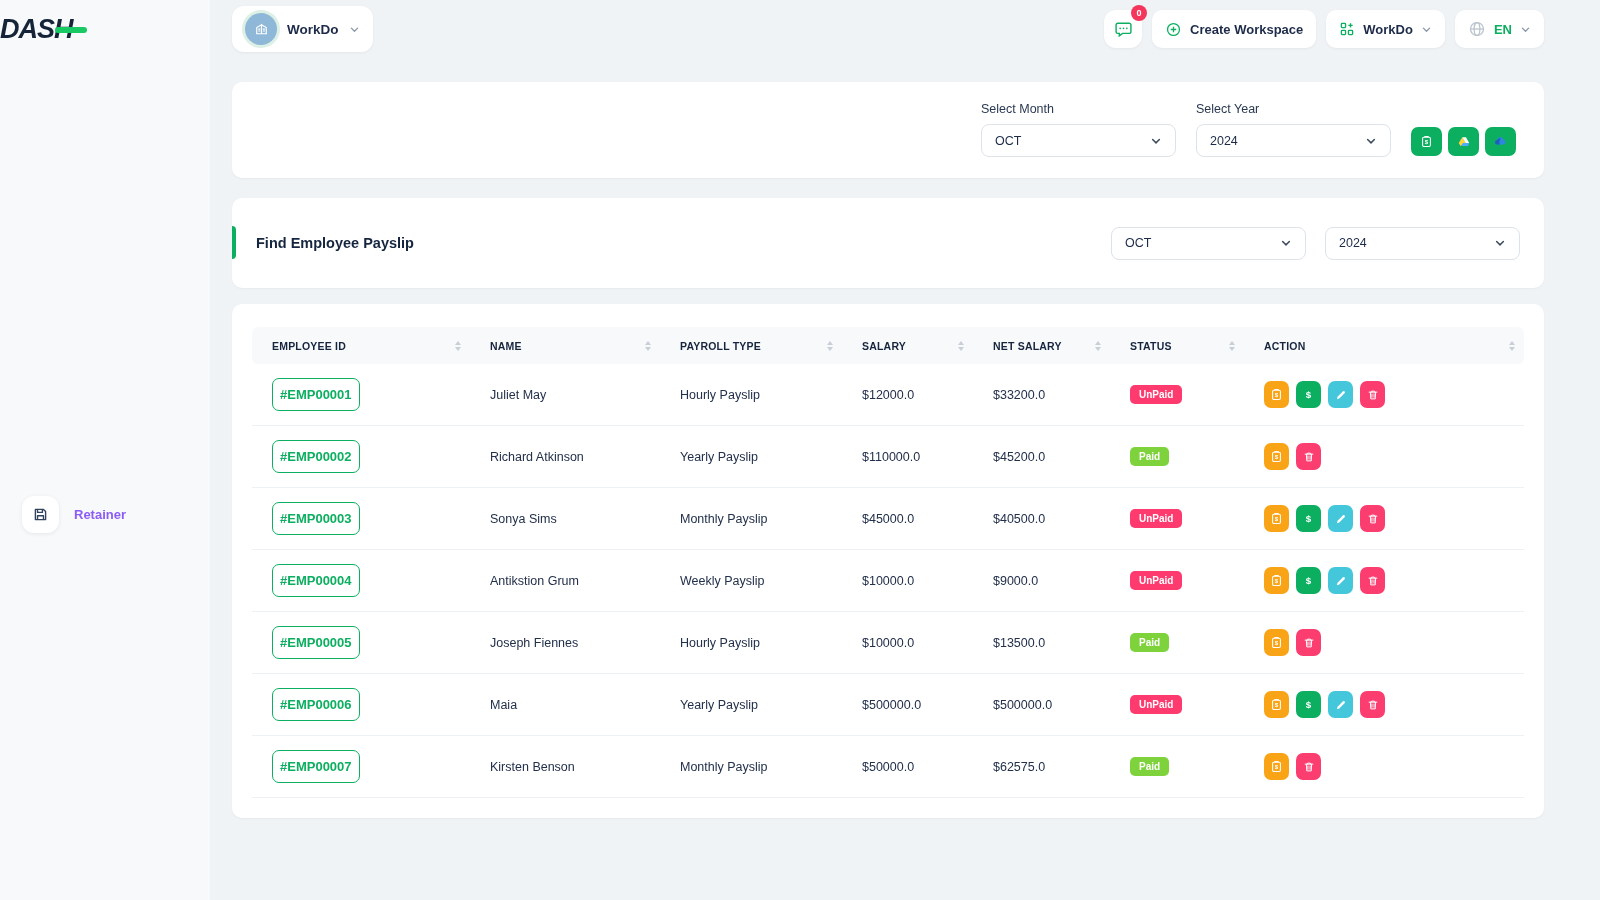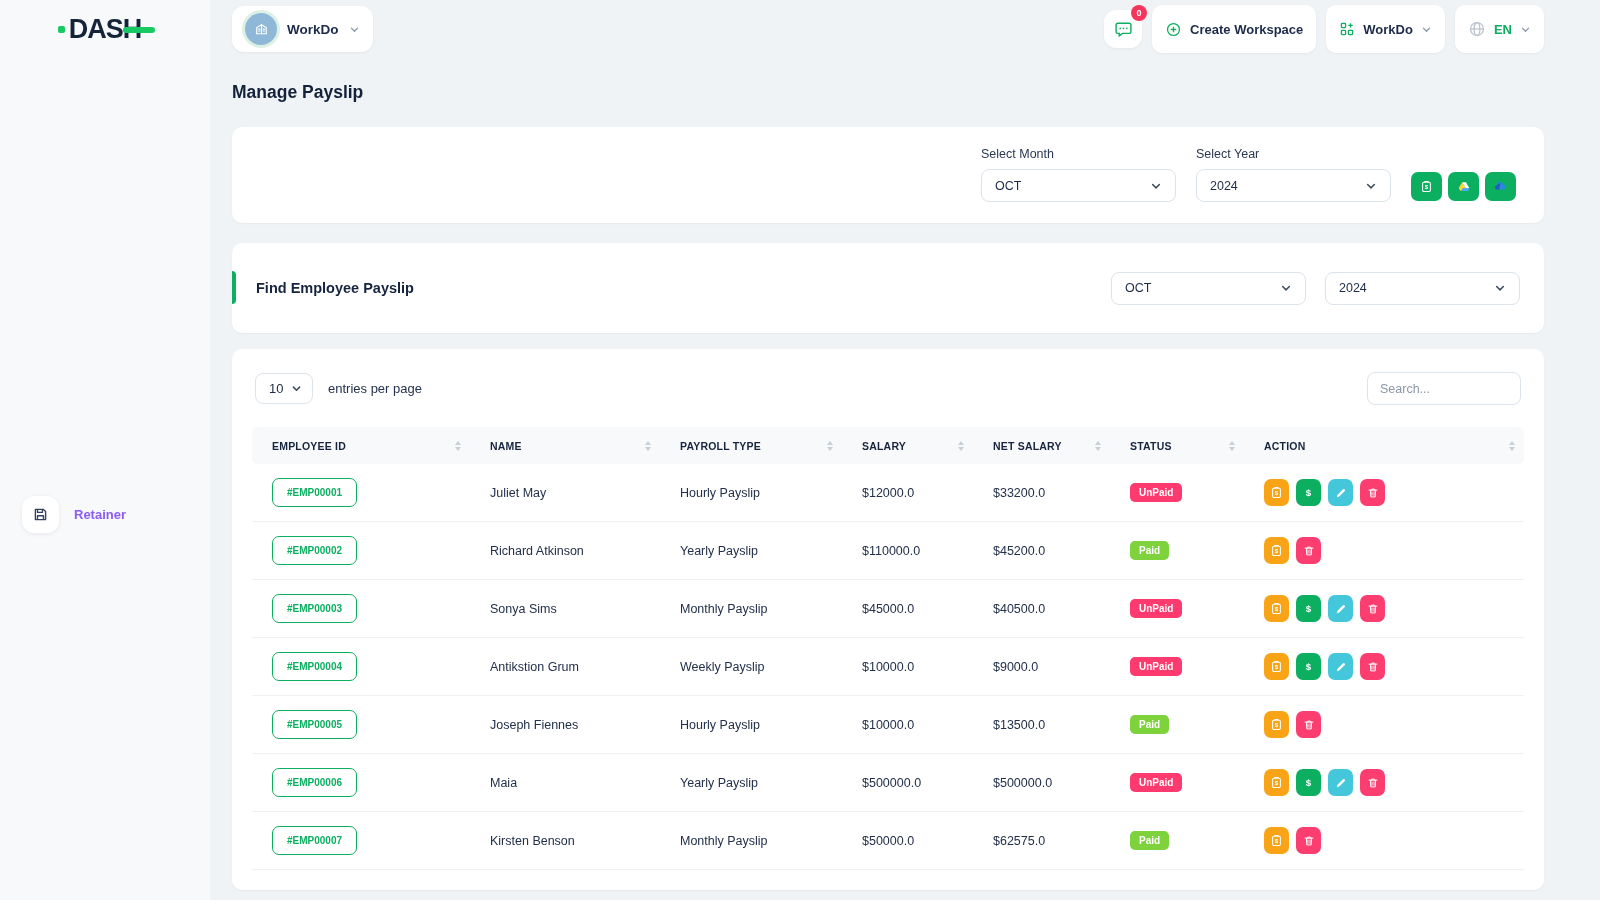--- a/index.html
+++ b/index.html
@@ -5,21 +5,21 @@
   :root{
     --primary:#0caf60; --dark:#15253f; --unpaid:#ff3a6e; --paid:#7ed33c; --notif:#f5365c;
     --muted:#8b98a7; --border:#dde3ea; --icon:#33415c;
   }
   *{box-sizing:border-box;margin:0;padding:0;font-family:"Liberation Sans",sans-serif;}
   html,body{width:1600px;height:900px;overflow:hidden;}
   body{background:#eff3f5;display:flex;color:var(--dark);}
 
   
   .sidebar{width:210px;flex:0 0 210px;height:900px;background:#f7f9fa;overflow:hidden;}
-  .logo{height:58px;display:flex;align-items:center;justify-content:center;}
+  .logo{height:58px;display:flex;align-items:center;justify-content:flex-start;font-style:italic;}
   .logo-text{position:relative;font-weight:900;font-size:27px;letter-spacing:-1px;color:#152438;}
   .logo-text::before{content:"";position:absolute;left:-11px;top:12px;width:7px;height:7px;background:#18c964;border-radius:2px;}
   .logo-text::after{content:"";position:absolute;right:-14px;top:13px;width:32px;height:6px;background:#18c964;border-radius:3px;}
   .nav{padding-top:6px;}
   .nav-item{display:flex;align-items:center;height:45px;padding:0 16px 0 12px;cursor:pointer;position:relative;}
   .icon-box{width:37px;height:37px;background:#fff;border-radius:12px;display:flex;align-items:center;justify-content:center;
     box-shadow:0 1px 4px rgba(20,30,60,.08);margin-right:15px;color:var(--icon);flex:0 0 37px;}
   .nav-label{font-size:13px;font-weight:600;color:#8b5cf6;white-space:nowrap;}
 
   
@@ -28,21 +28,21 @@
   .ws-pill{display:flex;align-items:center;gap:10px;background:#fff;border-radius:12px;padding:7px 13px;cursor:pointer;
     box-shadow:0 1px 3px rgba(16,24,40,.05);}
   .avatar{width:32px;height:32px;border-radius:50%;background:#8fb8d8;display:flex;align-items:center;justify-content:center;
     box-shadow:0 0 0 3px #ddf0e6;}
   .ws-name{font-size:13.5px;font-weight:700;color:#1d2b49;}
   .top-right{margin-left:auto;display:flex;align-items:center;gap:10px;}
   .icon-btn{position:relative;width:38px;height:38px;background:#fff;border:none;border-radius:12px;display:flex;align-items:center;
     justify-content:center;cursor:pointer;box-shadow:0 1px 3px rgba(16,24,40,.05);}
   .n-badge{position:absolute;top:-5px;right:-5px;min-width:16px;height:16px;border-radius:50%;background:var(--notif);color:#fff;
     font-size:9px;font-weight:700;display:flex;align-items:center;justify-content:center;}
-  .pill{height:48px;display:flex;align-items:center;gap:8px;background:#fff;border:none;border-radius:10px;padding:0 13px;
+  .pill{height:38px;display:flex;align-items:center;gap:8px;background:#fff;border:none;border-radius:10px;padding:0 13px;
     font-size:13px;font-weight:600;color:#1d2b49;cursor:pointer;box-shadow:0 1px 3px rgba(16,24,40,.05);}
   .pill .lang{color:var(--primary);font-weight:700;}
   .chev-sm{color:#8b98a7;display:flex;}
 
   .page-title{font-size:17.5px;font-weight:800;color:#14213a;margin:24px 0 7px;}
   .breadcrumb{display:flex;align-items:center;gap:8px;font-size:12.5px;}
   .breadcrumb .home{color:var(--primary);text-decoration:none;cursor:pointer;}
   .breadcrumb .sep{color:#9aa7b5;display:flex;}
   .breadcrumb .cur{color:#8b98a7;}
 
@@ -72,21 +72,21 @@
   table{width:100%;border-collapse:collapse;table-layout:fixed;}
   thead th{background:#f7f9fb;height:37px;text-align:left;font-size:10.5px;letter-spacing:.2px;color:#16243d;font-weight:700;
     padding:0 24px 0 20px;position:relative;cursor:pointer;white-space:nowrap;}
   thead th:first-child{border-radius:6px 0 0 6px;}
   thead th:last-child{border-radius:0 6px 6px 0;}
   .sort{position:absolute;right:9px;top:50%;transform:translateY(-50%);display:flex;flex-direction:column;gap:2px;}
   .s-up,.s-dn{width:0;height:0;border-left:3.5px solid transparent;border-right:3.5px solid transparent;display:block;}
   .s-up{border-bottom:4.5px solid #c7cfd9;}
   .s-dn{border-top:4.5px solid #c7cfd9;}
   tbody td{padding:14px 0 14px 20px;border-bottom:1px solid #eef1f4;font-size:12.5px;color:#22304a;vertical-align:middle;}
-  .emp-btn{border:1px solid var(--primary);color:var(--primary);background:#fff;border-radius:7px;padding:8px 14px;font-size:10px;
+  .emp-btn{border:1px solid var(--primary);color:var(--primary);background:#fff;border-radius:7px;padding:8px 7px;font-size:13px;
     font-weight:600;cursor:pointer;}
   .badge{display:inline-block;padding:4px 9px;border-radius:5px;color:#fff;font-size:10px;font-weight:700;}
   .act-group{display:flex;gap:7px;}
   .act{width:25px;height:27px;border:none;border-radius:7px;display:inline-flex;align-items:center;justify-content:center;cursor:pointer;}
 </style>
 </head>
 <body>
 
 <aside class="sidebar">
   <div class="logo">
@@ -173,21 +173,20 @@
         <span class="lang">EN</span>
         <span class="chev-sm">
             <svg width="11" height="11" viewBox="0 0 16 16" fill="none" stroke="currentColor" stroke-width="2" stroke-linecap="round">
               <path d="M3.5 6l4.5 4.5L12.5 6"></path>
             </svg>
           </span>
       </button>
     </div>
   </div>
 
-  <h1 class="page-title">Manage Payslip</h1>
 
   <div class="card filter-card">
     <div class="field">
       <label>Select Month</label>
       <div class="select">
         <span>OCT</span>
         <span class="chev-sm" style="color:#3c4a5c">
             <svg width="12" height="12" viewBox="0 0 16 16" fill="none" stroke="currentColor" stroke-width="2" stroke-linecap="round">
               <path d="M3.5 6l4.5 4.5L12.5 6"></path>
             </svg>
@@ -245,32 +244,20 @@
         <span class="chev-sm" style="color:#3c4a5c">
             <svg width="12" height="12" viewBox="0 0 16 16" fill="none" stroke="currentColor" stroke-width="2" stroke-linecap="round">
               <path d="M3.5 6l4.5 4.5L12.5 6"></path>
             </svg>
           </span>
       </div>
     </div>
   </div>
 
   <div class="card table-card">
-    <div class="table-controls">
-      <div class="entries-select">
-        <span>10</span>
-        <span class="chev-sm" style="color:#3c4a5c">
-            <svg width="11" height="11" viewBox="0 0 16 16" fill="none" stroke="currentColor" stroke-width="2.2" stroke-linecap="round">
-              <path d="M3.5 6l4.5 4.5L12.5 6"></path>
-            </svg>
-          </span>
-      </div>
-      <span class="entries-label">entries per page</span>
-      <input class="search-input" placeholder="Search..." style="">
-    </div>
 
     <table>
       <colgroup>
         <col style="width:218px">
           <col style="width:190px">
           <col style="width:182px">
           <col style="width:131px">
         <col style="width:137px">
           <col style="width:134px">
           <col>

